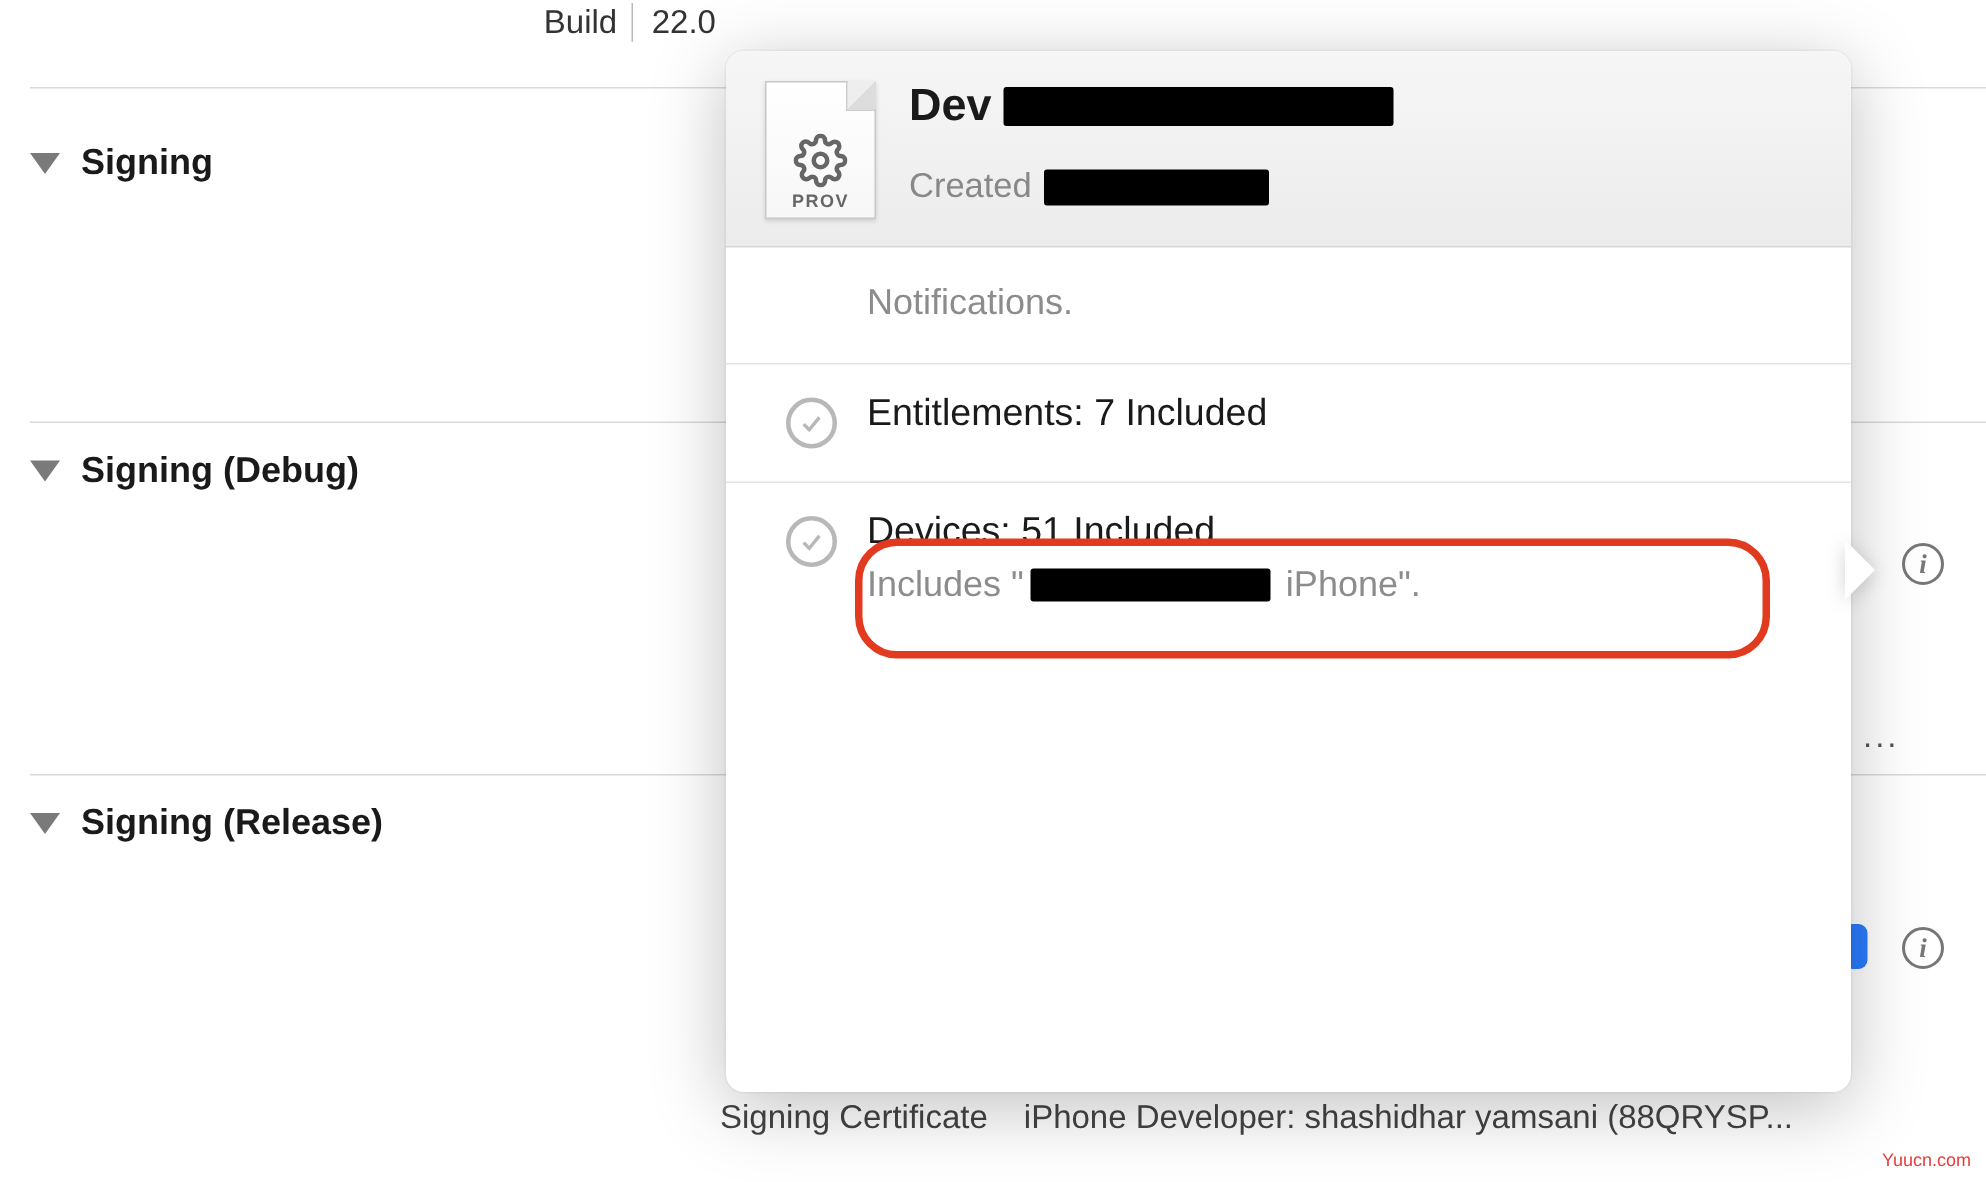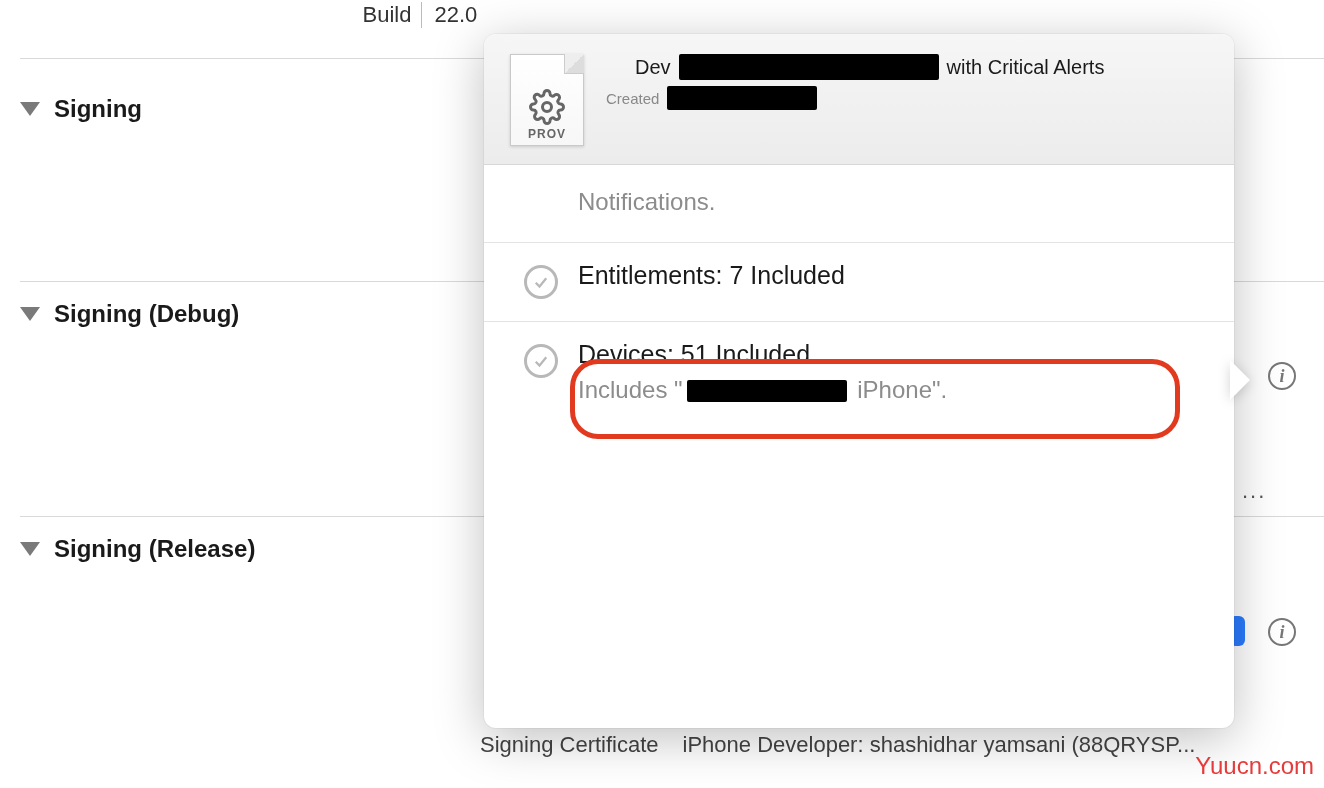--- a/index.html
+++ b/index.html
@@ -90,23 +90,23 @@
     border-bottom: 1px solid #ccc; border-left: 1px solid #ccc;
   }
   .prov-icon .gear {
     position: absolute; left: 50%; top: 34px; transform: translateX(-50%);
     color: #666;
   }
   .prov-icon .prov-label {
     position: absolute; bottom: 4px; left: 0; right: 0; text-align: center;
     font-size: 12px; font-weight: 700; color: #666; letter-spacing: 1px;
   }
-  .pop-title-line { display: flex; align-items: center; flex-wrap: wrap; font-size: 20px; font-weight: 400; color: #1a1a1a; margin-left: 29px; }
+  .pop-title-line { display: flex; align-items: center; flex-wrap: wrap; font-size: 30px; font-weight: 700; color: #1a1a1a; }
   .redact { background: #000; display: inline-block; border-radius: 2px; }
-  .pop-sub-line { font-size: 15px; color: #888; margin-top: 6px; display: flex; align-items: center; flex-wrap: wrap; }
+  .pop-sub-line { font-size: 23px; color: #888; margin-top: 22px; display: flex; align-items: flex-end; flex-wrap: wrap; }
   .popover-body { overflow: auto; flex: 1; position: relative; }
   .popover-body::-webkit-scrollbar { width: 14px; }
   .popover-body::-webkit-scrollbar-thumb { background: #c1c1c1; border-radius: 8px; border: 3px solid #fff; }
   .item {
     display: flex; gap: 20px;
     padding: 18px 24px 22px 40px;
     border-top: 1px solid #e3e3e3;
   }
   .item.first { border-top: none; padding-top: 20px; }
   .check-icon {
@@ -131,21 +131,21 @@
     color: #777; font-size: 18px; background: #fff;
   }
   .side-info { position: absolute; }
   .ellipsis-lbl { position: absolute; font-size: 22px; color: #555; letter-spacing: 2px; }
   .blue-btn {
     position: absolute; width: 16px; height: 30px; background: #2a7cff;
     border-radius: 6px;
   }
   .watermark {
     position: absolute; right: 10px; bottom: 8px;
-    font-size: 24px; color: #e63b3b; font-family: Arial, sans-serif;
+    font-size: 12px; color: #e63b3b; font-family: Arial, sans-serif;
   }
 </style>
 </head>
 <body>
 
 <div class="build-row">
   <span class="build-label">Build</span>
   <span class="build-value">22.0</span>
 </div>
 
@@ -187,21 +187,20 @@
       <svg class="gear" width="36" height="36" viewBox="0 0 24 24" fill="none" stroke="currentColor" stroke-width="2">
           <circle cx="12" cy="12" r="3"></circle>
           <path d="M19.4 15a1.7 1.7 0 0 0 .34 1.87l.06.06a2 2 0 1 1-2.83 2.83l-.06-.06a1.7 1.7 0 0 0-1.87-.34 1.7 1.7 0 0 0-1 1.55V21a2 2 0 1 1-4 0v-.09a1.7 1.7 0 0 0-1-1.55 1.7 1.7 0 0 0-1.87.34l-.06.06a2 2 0 1 1-2.83-2.83l.06-.06A1.7 1.7 0 0 0 4.6 15a1.7 1.7 0 0 0-1.55-1H3a2 2 0 1 1 0-4h.09A1.7 1.7 0 0 0 4.6 9a1.7 1.7 0 0 0-.34-1.87l-.06-.06A2 2 0 1 1 7 4.24l.06.06A1.7 1.7 0 0 0 9 4.6a1.7 1.7 0 0 0 1-1.55V3a2 2 0 1 1 4 0v.09c0 .67.4 1.27 1 1.51a1.7 1.7 0 0 0 1.87-.34l.06-.06a2 2 0 1 1 2.83 2.83l-.06.06A1.7 1.7 0 0 0 19.4 9c.24.6.84 1 1.51 1H21a2 2 0 1 1 0 4h-.09a1.7 1.7 0 0 0-1.51 1z"></path>
         </svg>
       <div class="prov-label">PROV</div>
     </div>
     <div style="flex:1">
       <div class="pop-title-line">
         <span>Dev </span>
         <span class="redact" style="width:260px;height:26px;margin:0 8px"></span>
-        <span> with Critical Alerts</span>
       </div>
       <div class="pop-sub-line">
         <span>Created </span>
         <span class="redact" style="width:150px;height:24px;margin:0 8px"></span>
       </div>
     </div>
   </div>
 
   <div class="popover-body">
     <div class="item first">

